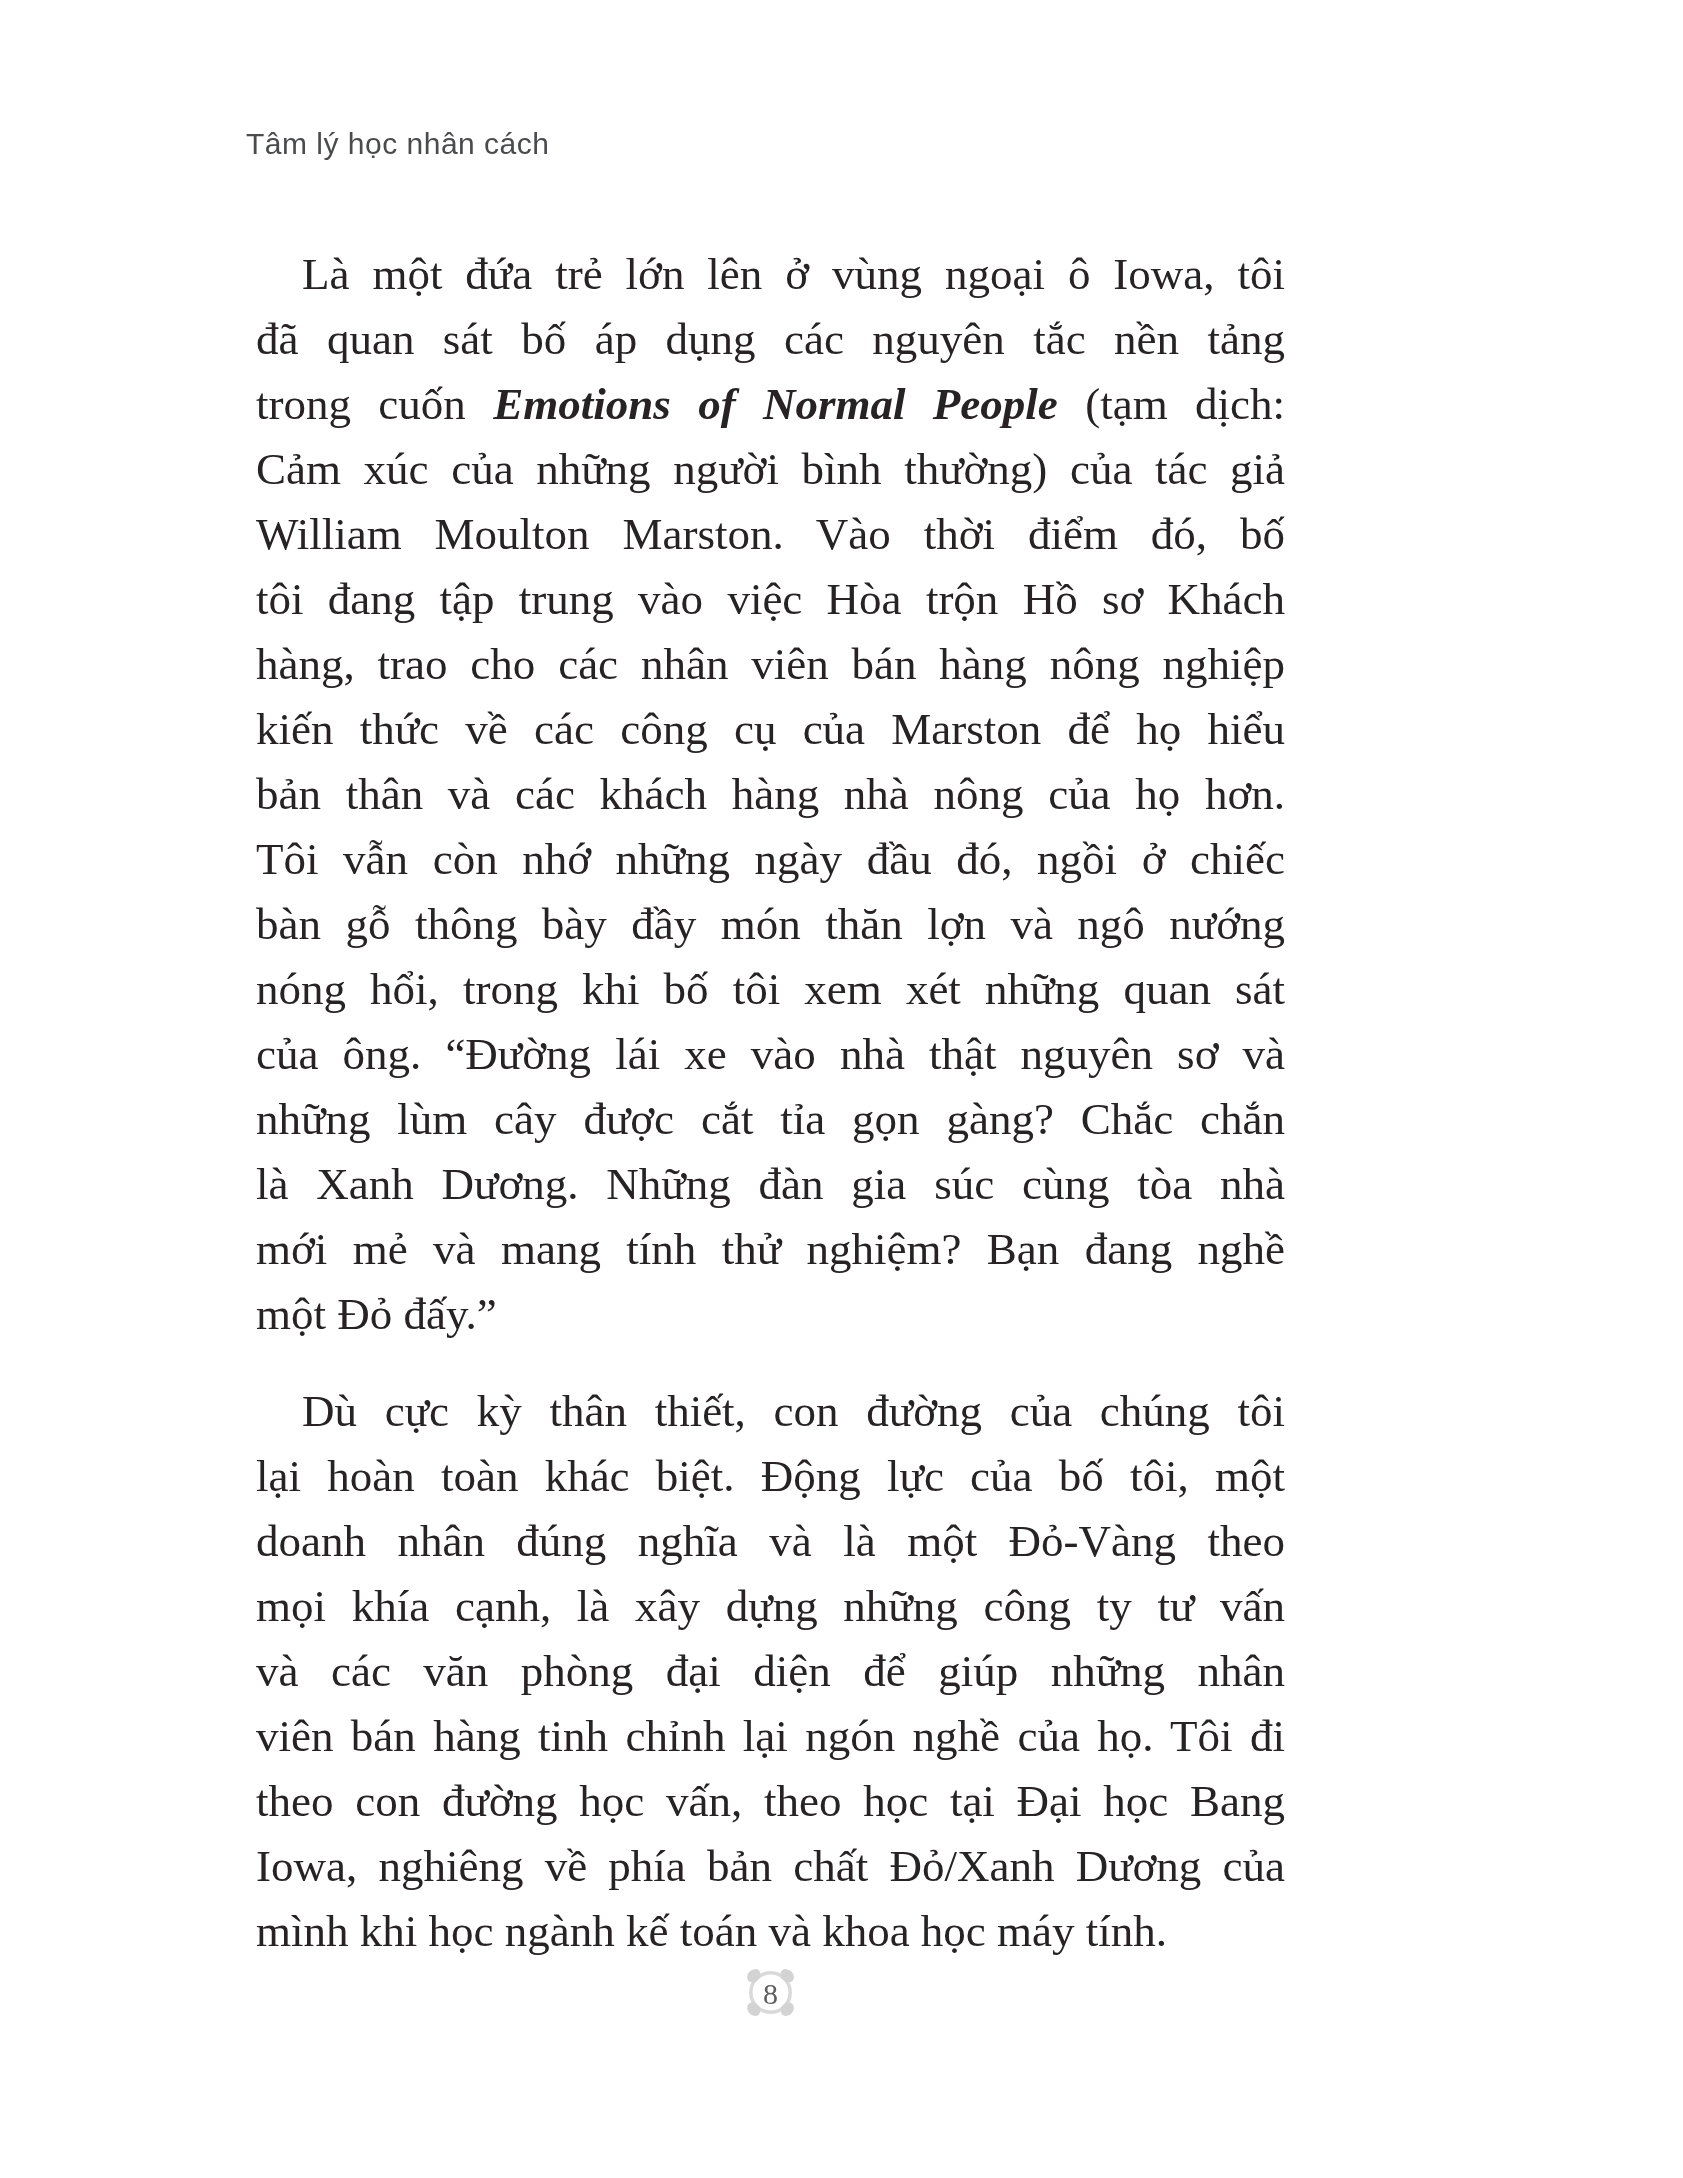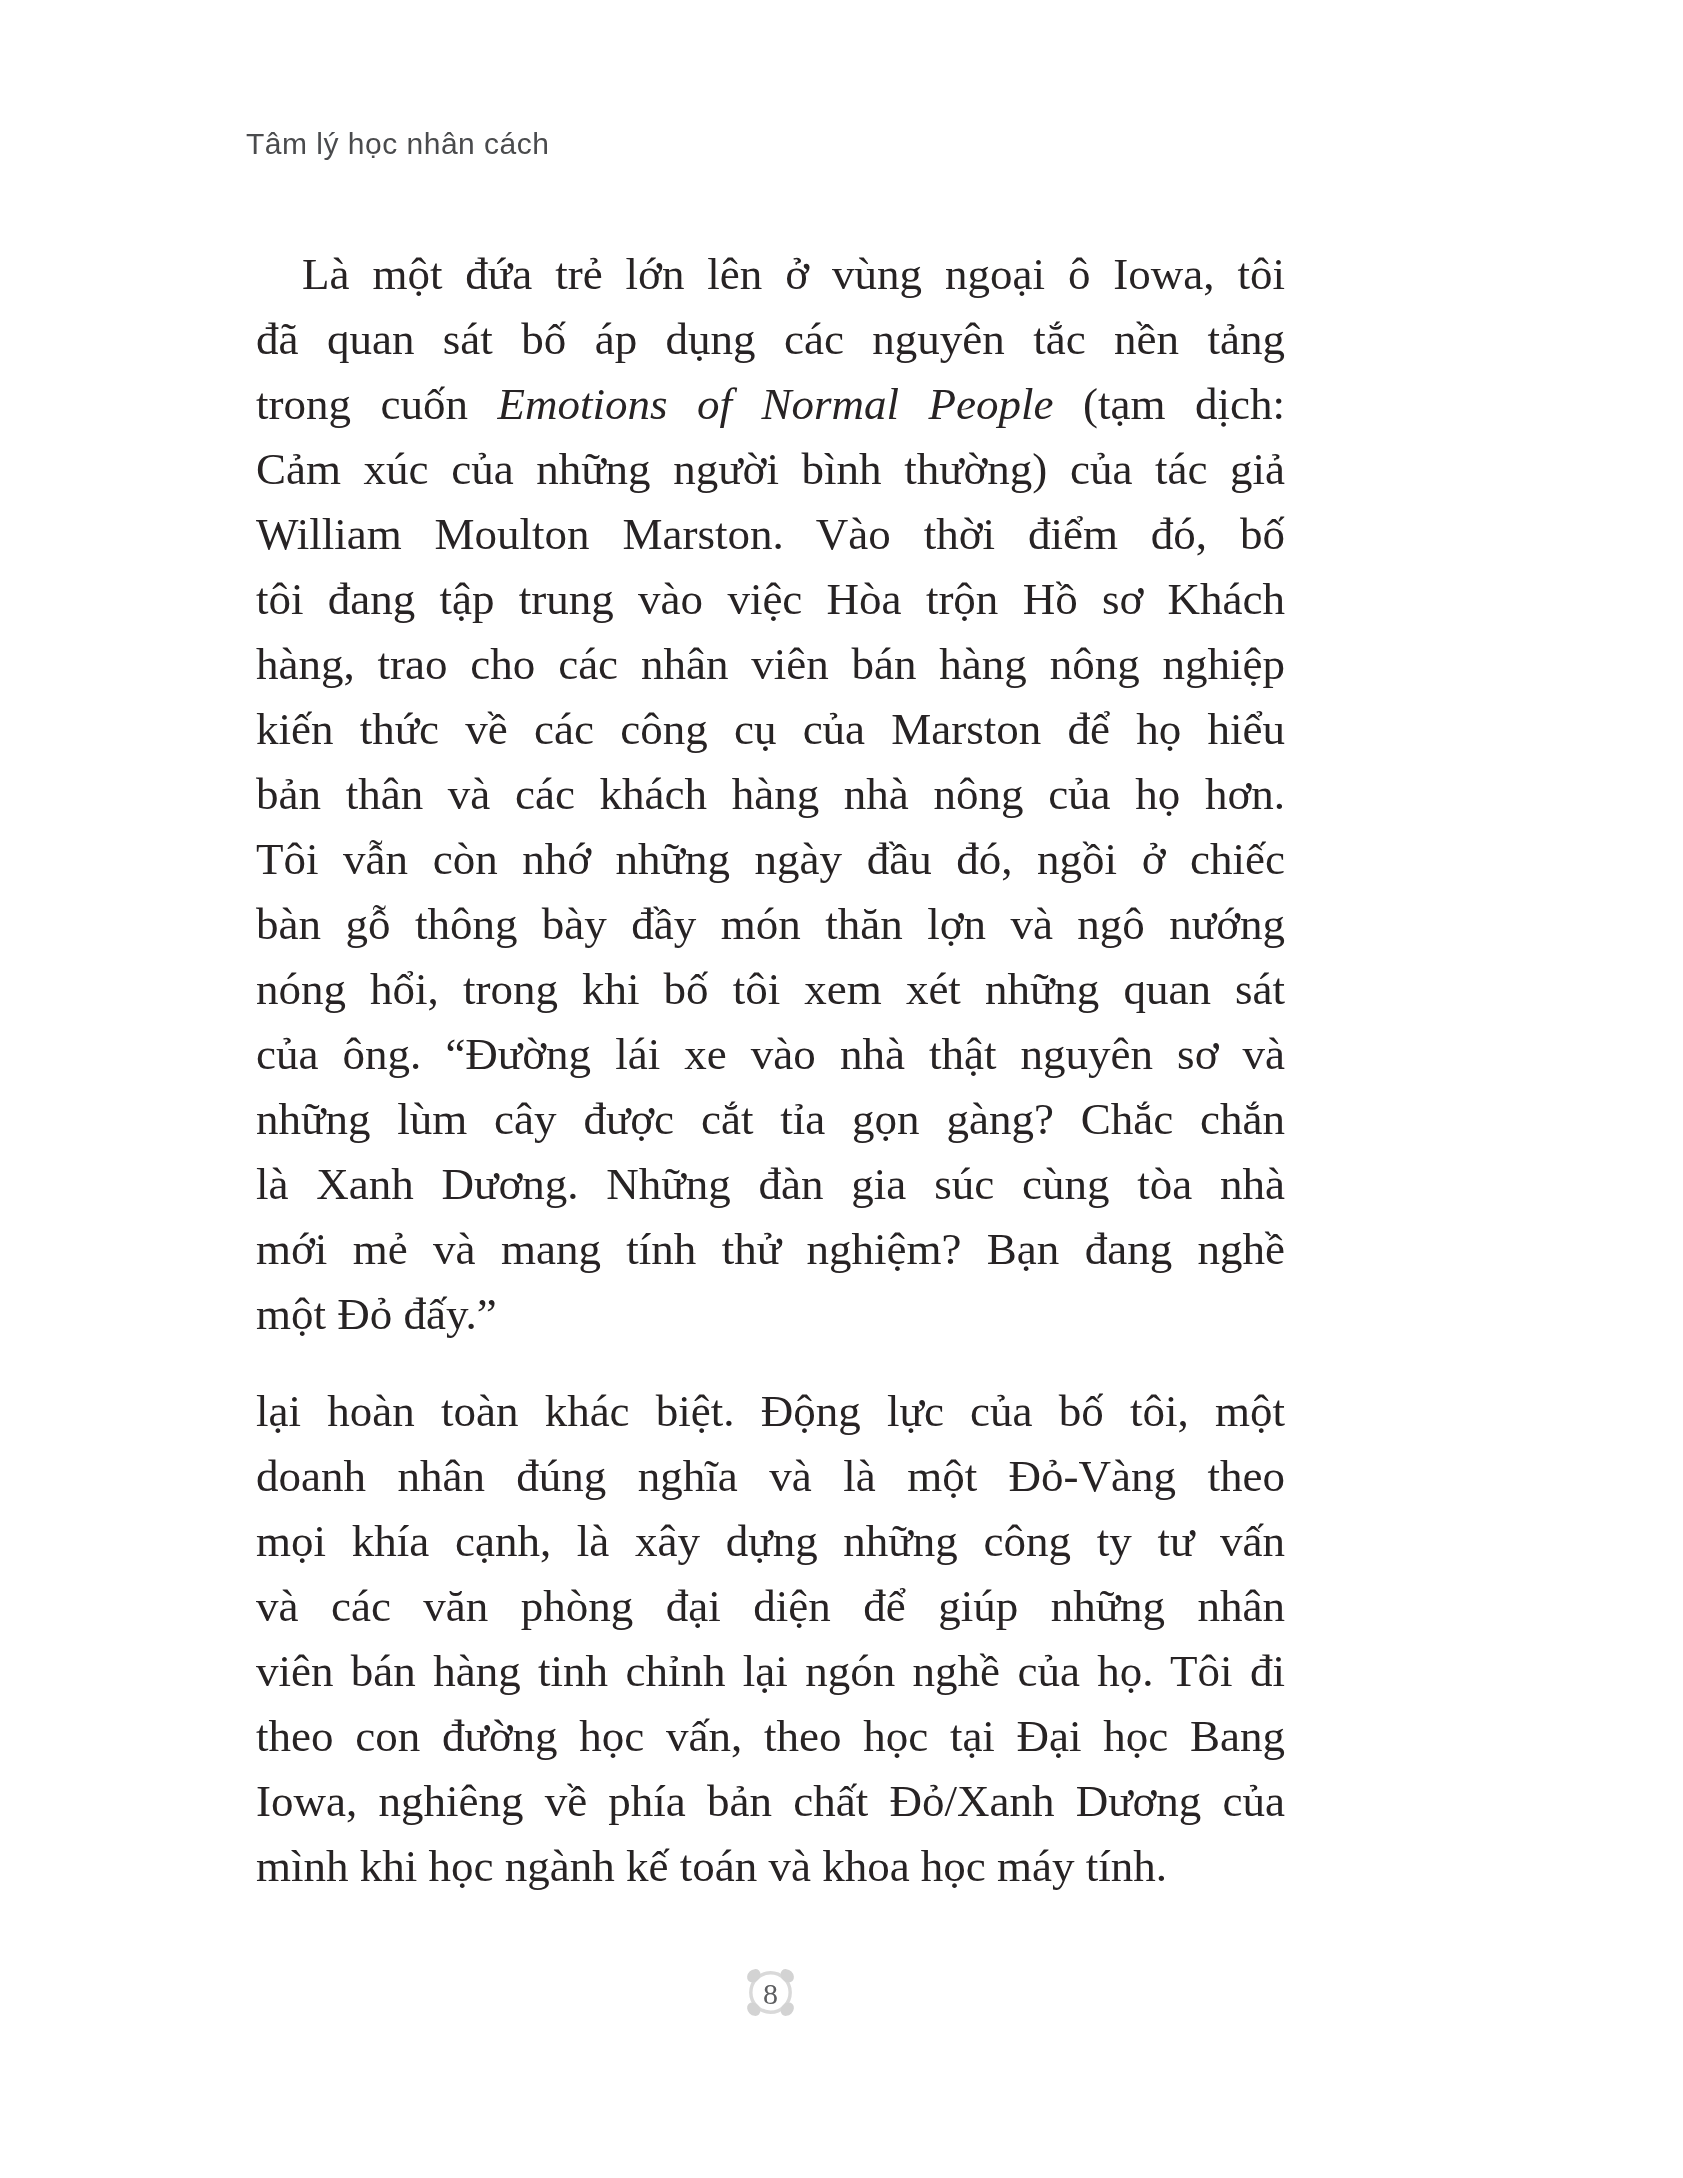--- a/index.html
+++ b/index.html
@@ -33,21 +33,21 @@
   }
   .para{margin:8px;}
   .para + .para{margin-top:32px;}
   .line{
     text-align:justify;
     text-align-last:justify;
     white-space:normal;
   }
   .line.first{text-indent:46px;}
   .line.last{text-align-last:left;}
-  .line em{font-style:italic;}
+  .line em{font-style:italic;font-weight:bold;}
   .footer{
     position:absolute;
     left:248px;
     top:1962px;
     width:1045px;
     text-align:center;
   }
   .ornament{
     position:relative;
     display:inline-block;
@@ -90,20 +90,21 @@
         <div class="line"><span>Tôi vẫn còn nhớ những ngày đầu đó, ngồi ở chiếc</span></div>
         <div class="line"><span>bàn gỗ thông bày đầy món thăn lợn và ngô nướng</span></div>
         <div class="line"><span>nóng hổi, trong khi bố tôi xem xét những quan sát</span></div>
         <div class="line"><span>của ông. “Đường lái xe vào nhà thật nguyên sơ và</span></div>
         <div class="line"><span>những lùm cây được cắt tỉa gọn gàng? Chắc chắn</span></div>
         <div class="line"><span>là Xanh Dương. Những đàn gia súc cùng tòa nhà</span></div>
         <div class="line"><span>mới mẻ và mang tính thử nghiệm? Bạn đang nghề</span></div>
         <div class="line last"><span>một Đỏ đấy.”</span></div>
       </div>
       <div class="para">
+        <div class="line first"><span>Dù cực kỳ thân thiết, con đường của chúng tôi</span></div>
         <div class="line"><span>lại hoàn toàn khác biệt. Động lực của bố tôi, một</span></div>
         <div class="line"><span>doanh nhân đúng nghĩa và là một Đỏ-Vàng theo</span></div>
         <div class="line"><span>mọi khía cạnh, là xây dựng những công ty tư vấn</span></div>
         <div class="line"><span>và các văn phòng đại diện để giúp những nhân</span></div>
         <div class="line"><span>viên bán hàng tinh chỉnh lại ngón nghề của họ. Tôi đi</span></div>
         <div class="line"><span>theo con đường học vấn, theo học tại Đại học Bang</span></div>
         <div class="line"><span>Iowa, nghiêng về phía bản chất Đỏ/Xanh Dương của</span></div>
         <div class="line last"><span>mình khi học ngành kế toán và khoa học máy tính.</span></div>
       </div>
     </div>

